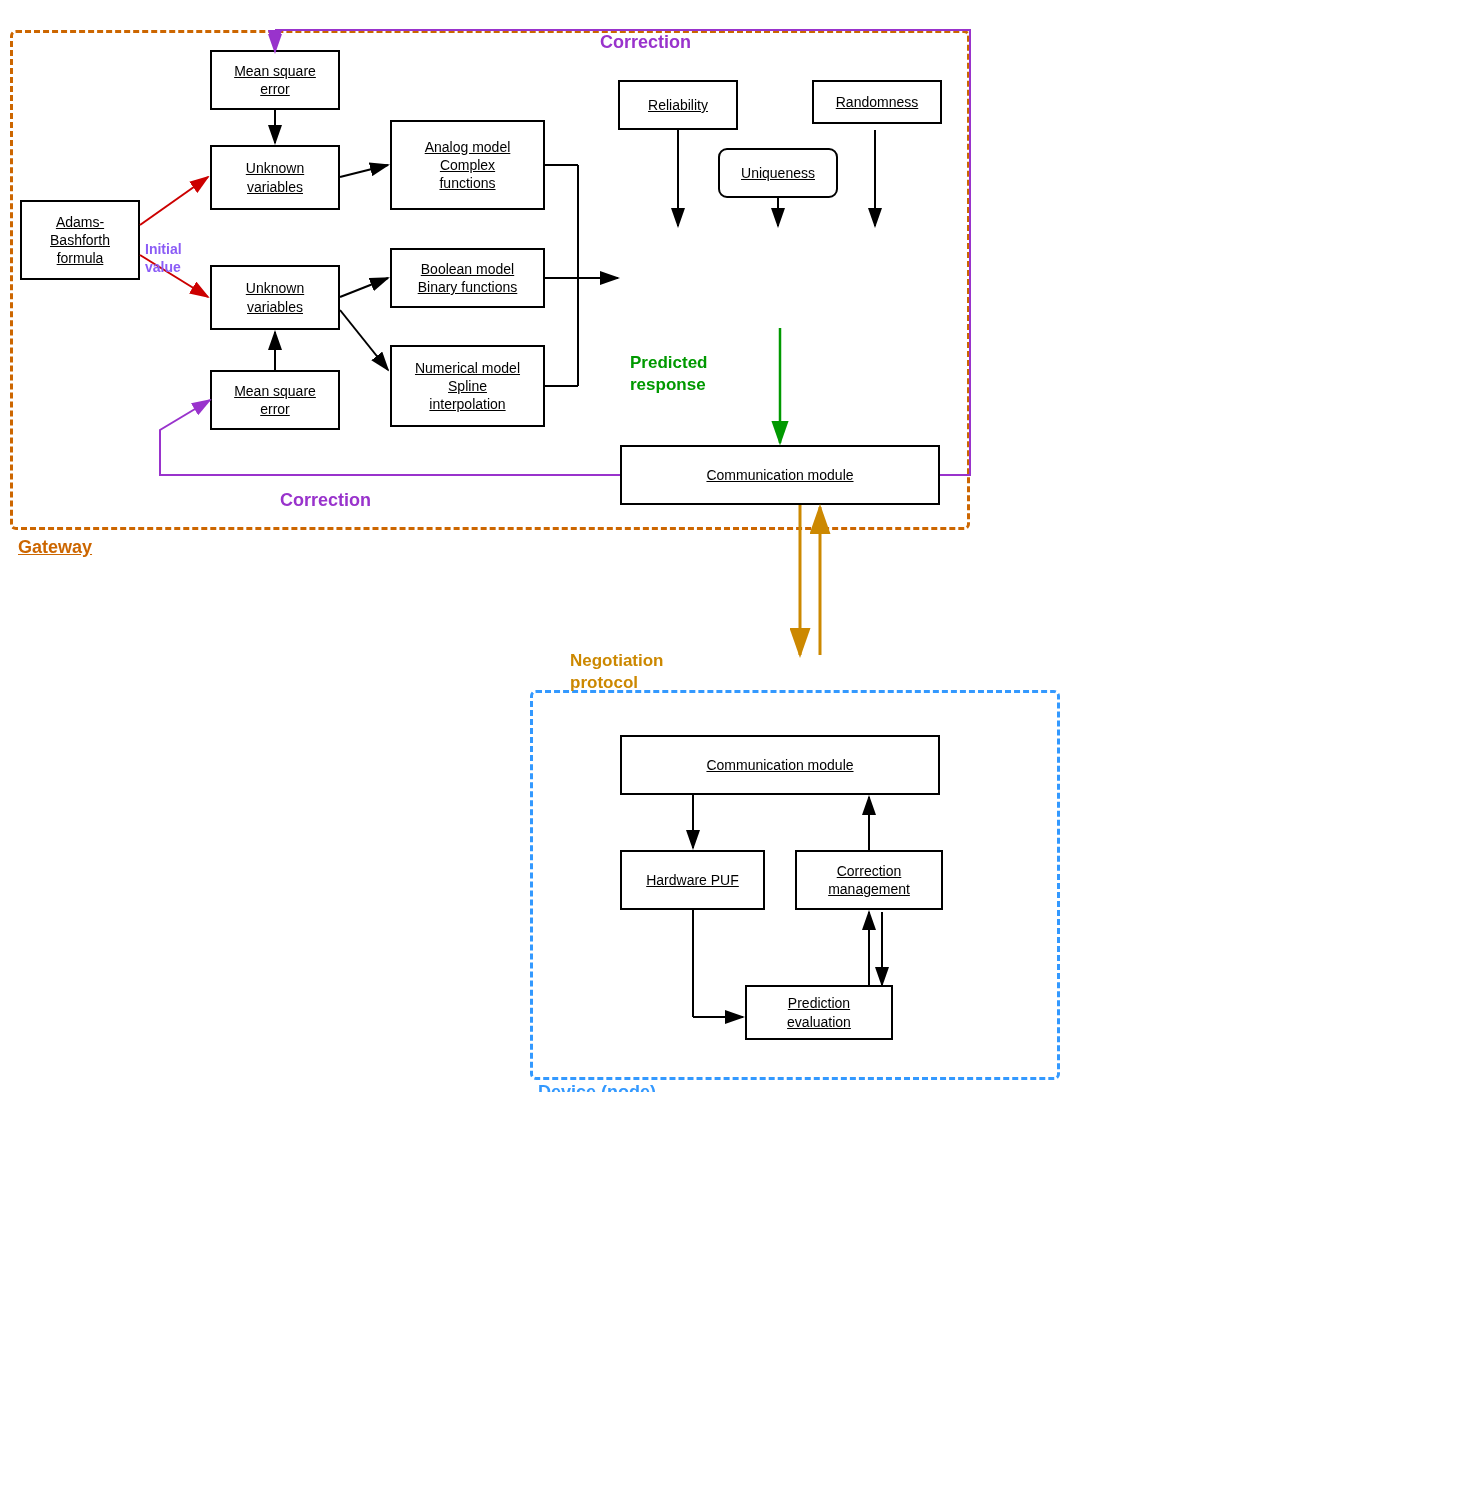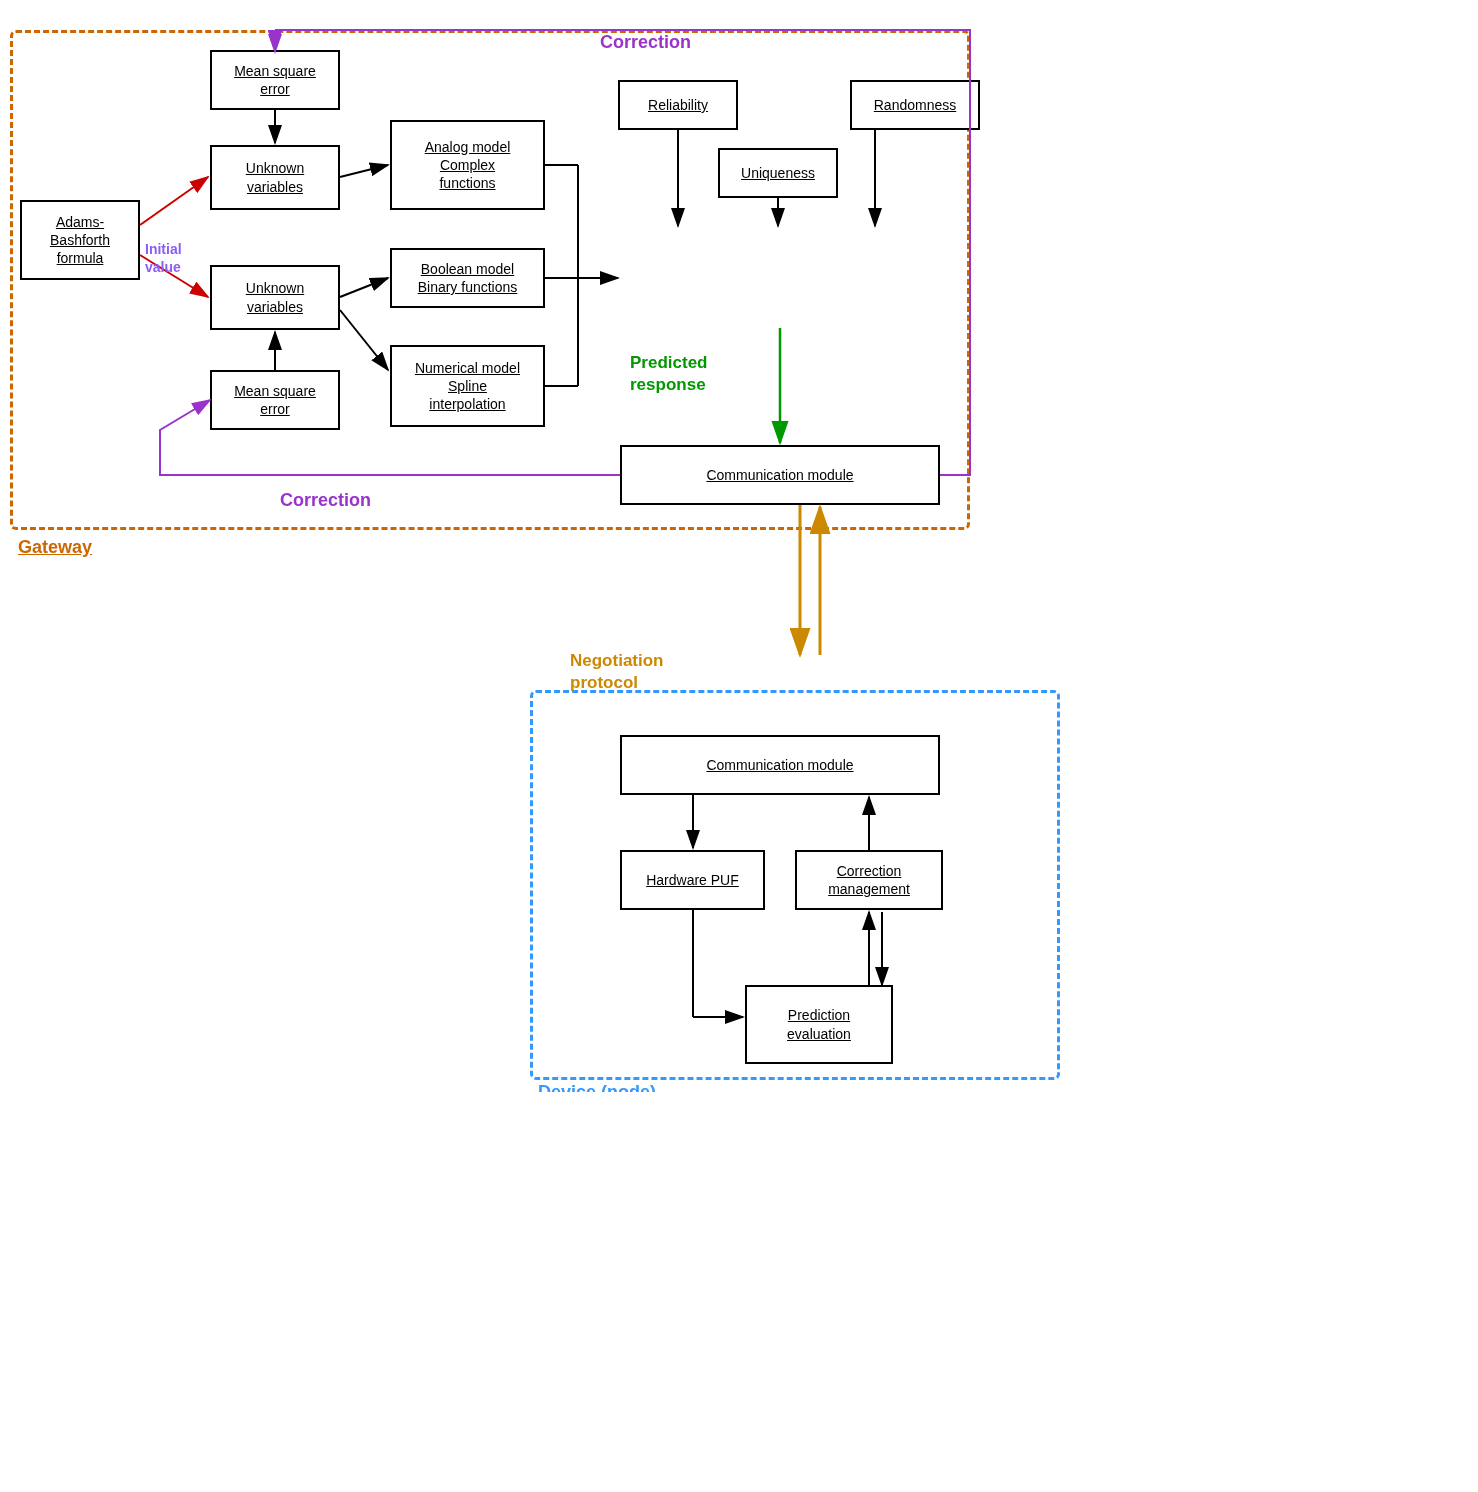--- a/index.html
+++ b/index.html
@@ -130,25 +130,25 @@
   <div class="box" style="left:390px; top:345px; width:155px; height:82px;">
     <span style="white-space:pre-line;">Numerical model
 Spline
 interpolation</span>
   </div>
 
   <div class="box" style="left:618px; top:80px; width:120px; height:50px;">
     <span>Reliability</span>
   </div>
 
-  <div class="box" style="left:850px; top:80px; width:130px; height:50px;">
+  <div class="box" style="left:812px; top:80px; width:130px; height:44px;">
     <span>Randomness</span>
   </div>
 
-  <div class="box" style="left:718px; top:148px; width:120px; height:50px;">
+  <div class="box" style="left:718px; top:148px; width:120px; height:50px;border-radius:9px;">
     <span>Uniqueness</span>
   </div>
 
 
   <div class="box" style="left:620px; top:445px; width:320px; height:60px;">
     <span>Communication module</span>
   </div>
 
   <div class="box" style="left:620px; top:735px; width:320px; height:60px;">
     <span>Communication module</span>
@@ -156,21 +156,21 @@
 
   <div class="box" style="left:620px; top:850px; width:145px; height:60px;">
     <span>Hardware PUF</span>
   </div>
 
   <div class="box" style="left:795px; top:850px; width:148px; height:60px;">
     <span style="white-space:pre-line;">Correction
 management</span>
   </div>
 
-  <div class="box" style="left:745px; top:985px; width:148px; height:79px;">
+  <div class="box" style="left:745px; top:985px; width:148px; height:55px;">
     <span style="white-space:pre-line;">Prediction
 evaluation</span>
   </div>
 
   <div class="label-purple" style="left:600px; top:32px;">Correction</div>
 
   <div class="label-purple" style="left:280px; top:490px;">Correction</div>
 
   <div class="label-green" style="left:630px; top:352px; font-size:17px; font-weight:bold; white-space:pre-line; line-height:1.3;">Predicted
 response</div>

